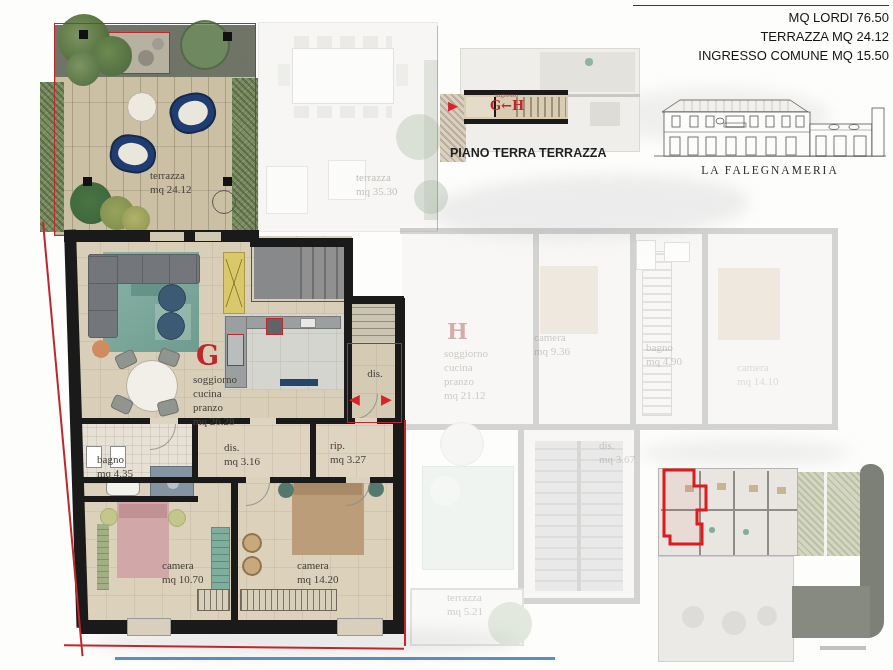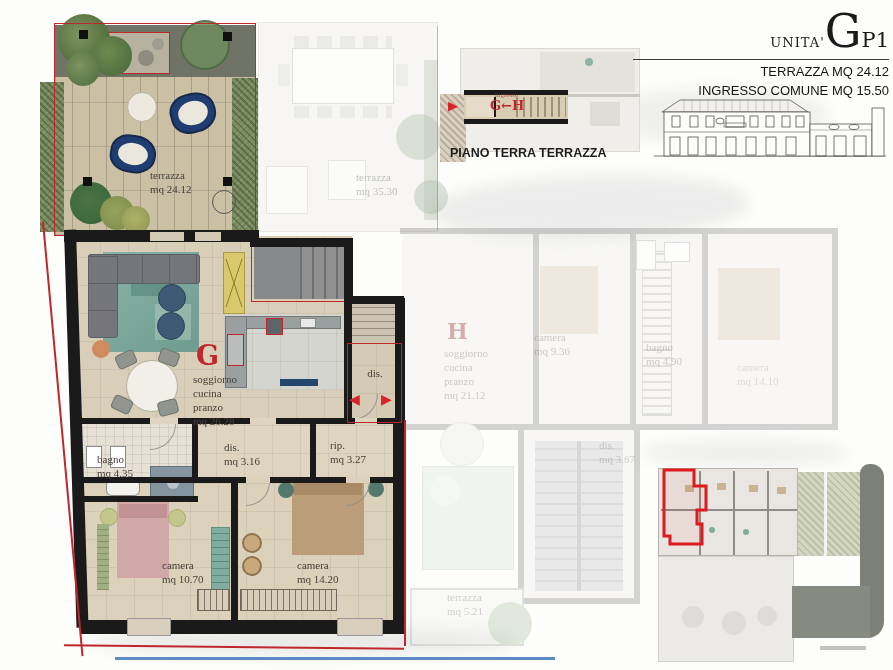--- a/index.html
+++ b/index.html
@@ -161,24 +161,22 @@
       <div class="abs" style="left:2px;top:2px;width:30px;height:20px;background:#e4dcc9;border-right:2px solid #1a1a1a"></div>
       <div class="abs" style="left:52px;top:2px;width:50px;height:20px;background:repeating-linear-gradient(90deg,#9c9379 0 2px,transparent 2px 7px)"></div>
     </div>
     <div class="arrow" style="left:8px;top:57px;font-size:13px">▶</div>
     <div class="abs" style="left:55px;top:49px;font-size:7px;color:rgba(150,60,50,.85);font-family:Liberation Serif, serif">ingresso</div>
     <div class="abs" style="left:50px;top:56px;font-size:13px;font-weight:700;color:#c0272d;font-family:'DejaVu Serif',serif">G←H</div>
     <div class="caption-sans abs" style="left:10px;top:104px">PIANO TERRA TERRAZZA</div>
   </div>
 
   <div class="abs" style="right:4px;top:4px;width:260px;text-align:right">
-    <div class="title-line">
-      <span style="font-size:13px;letter-spacing:1px">UNITA'</span><span style="font-size:46px">G</span><span style="font-size:21px">P1</span>
-    </div>
     <div style="border-top:1.5px solid #3a3a3a;margin:1px 0 3px 4px"></div>
+    <div class="hdr-sans">MQ LORDI 76.50</div>
     <div class="hdr-sans">TERRAZZA MQ 24.12</div>
     <div class="hdr-sans">INGRESSO COMUNE MQ 15.50</div>
   </div>
 
   <div class="abs" style="left:650px;top:92px;width:240px;height:70px">
     <svg width="240" height="70" viewBox="0 0 240 70">
       <g stroke="#555" stroke-width="0.8" fill="none">
         <line x1="4" y1="64" x2="236" y2="64"></line>
         <polygon points="12,20 30,8 140,8 158,20" fill="#f1f0ec"></polygon>
         <path d="M34 8V20M42 8V20M50 8V20M58 8V20M66 8V20M74 8V20M82 8V20M90 8V20M98 8V20M106 8V20M114 8V20M122 8V20M130 8V20M138 8V20" stroke-width="0.4" opacity="0.6"></path>
@@ -205,20 +203,21 @@
         <line x1="160" y1="38" x2="222" y2="38" opacity="0.5"></line>
         <ellipse cx="184" cy="35" rx="5" ry="2.5"></ellipse>
           <ellipse cx="204" cy="35" rx="5" ry="2.5"></ellipse>
         <rect x="166" y="44" width="10" height="20"></rect>
           <rect x="184" y="44" width="12" height="20"></rect>
         <rect x="204" y="44" width="12" height="20"></rect>
         <rect x="222" y="16" width="12" height="48" fill="#fcfcfb"></rect>
       </g>
     </svg>
   </div>
+  <div class="caption-serif abs" style="left:650px;top:164px;width:240px">LA FALEGNAMERIA</div>
 
   <div class="floor" style="left:72px;top:236px;width:280px;height:190px;background-color:#d9ceb8"></div>
   <div class="floor" style="left:224px;top:314px;width:120px;height:76px;background-color:#d5d5cf"></div>
   <div class="floor" style="left:348px;top:300px;width:52px;height:122px;background-color:#d5cbb5"></div>
   <div class="floor" style="left:76px;top:422px;width:322px;height:60px;background-color:#ded4c0"></div>
   <div class="abs" style="left:78px;top:424px;width:118px;height:76px;background:#e7e1d5;background-image:repeating-linear-gradient(0deg,rgba(120,110,90,.15) 0 1px,transparent 1px 9px),repeating-linear-gradient(90deg,rgba(120,110,90,.15) 0 1px,transparent 1px 9px)"></div>
   <div class="floor" style="left:78px;top:480px;width:320px;height:144px;background-color:#dcd1bb"></div>
 
   <div class="abs" style="left:254px;top:247px;width:46px;height:52px;background:#87898a"></div>
   <div class="abs" style="left:300px;top:247px;width:46px;height:52px;background:repeating-linear-gradient(90deg,#6f6f6f 0 2px,#909090 2px 12px)"></div>

